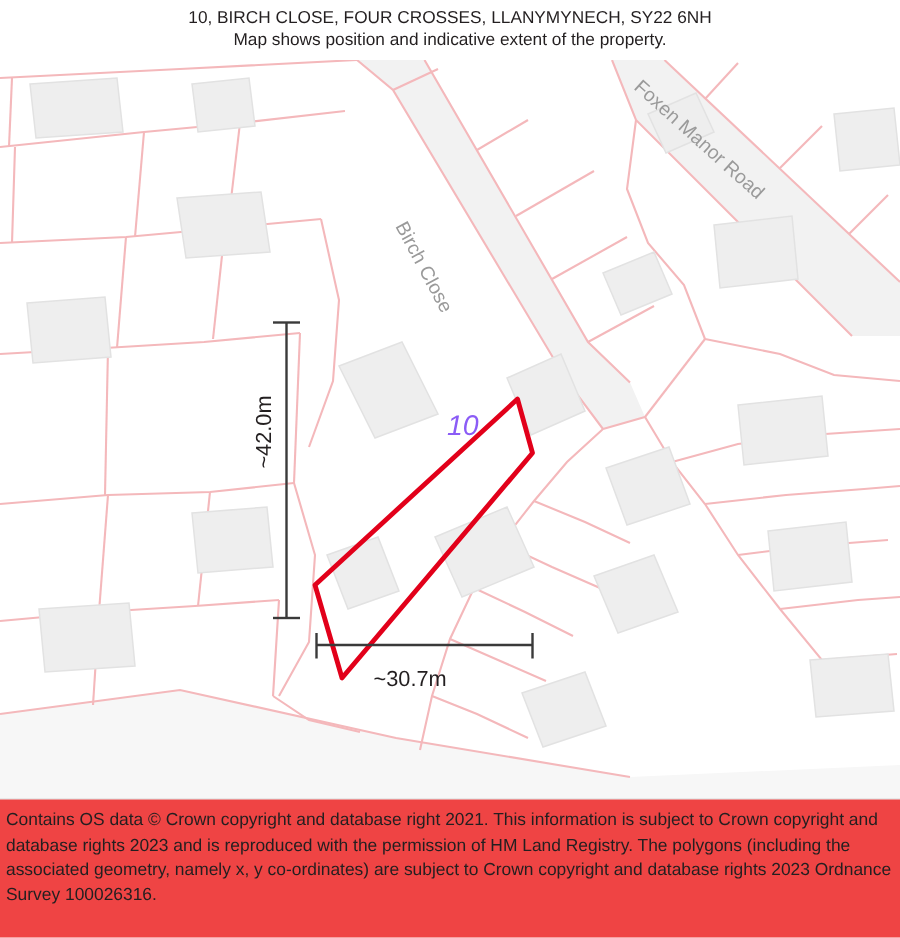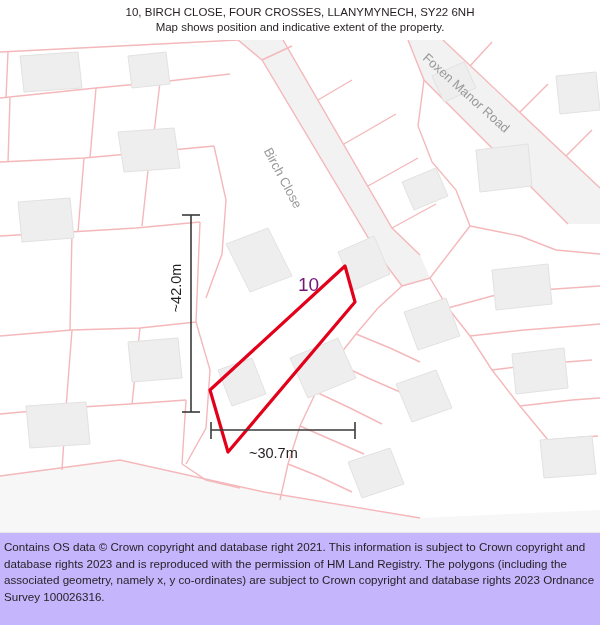--- a/index.html
+++ b/index.html
@@ -63,21 +63,22 @@
     top: 125px;
     font-size: 19px;
     color: #231f20;
     white-space: nowrap;
   }
   .plot-number {
     position: absolute;
     left: 298px;
     top: 234px;
     font-size: 19px;
-    color: #701a75;
+    color: #8b5cf6;
+    font-style: italic;
   }
   .dim-vertical {
     position: absolute;
     left: 152px;
     top: 240px;
     font-size: 14.5px;
     color: #231f20;
     transform: rotate(-90deg);
     transform-origin: center center;
     white-space: nowrap;
@@ -109,21 +110,21 @@
     transform: rotate(42deg);
     transform-origin: left top;
   }
   
   .footer {
     position: absolute;
     top: 532px;
     left: 0;
     width: 600px;
     height: 93px;
-    background: #c4b5fd;
+    background: #ef4444;
     box-sizing: border-box;
     padding: 6px 4px 0 4px;
     border-top: 1px solid #e8e8e8;
   }
   .footer p {
     margin: 0;
     font-size: 11.6px;
     line-height: 16.5px;
     color: #231f20;
   }

